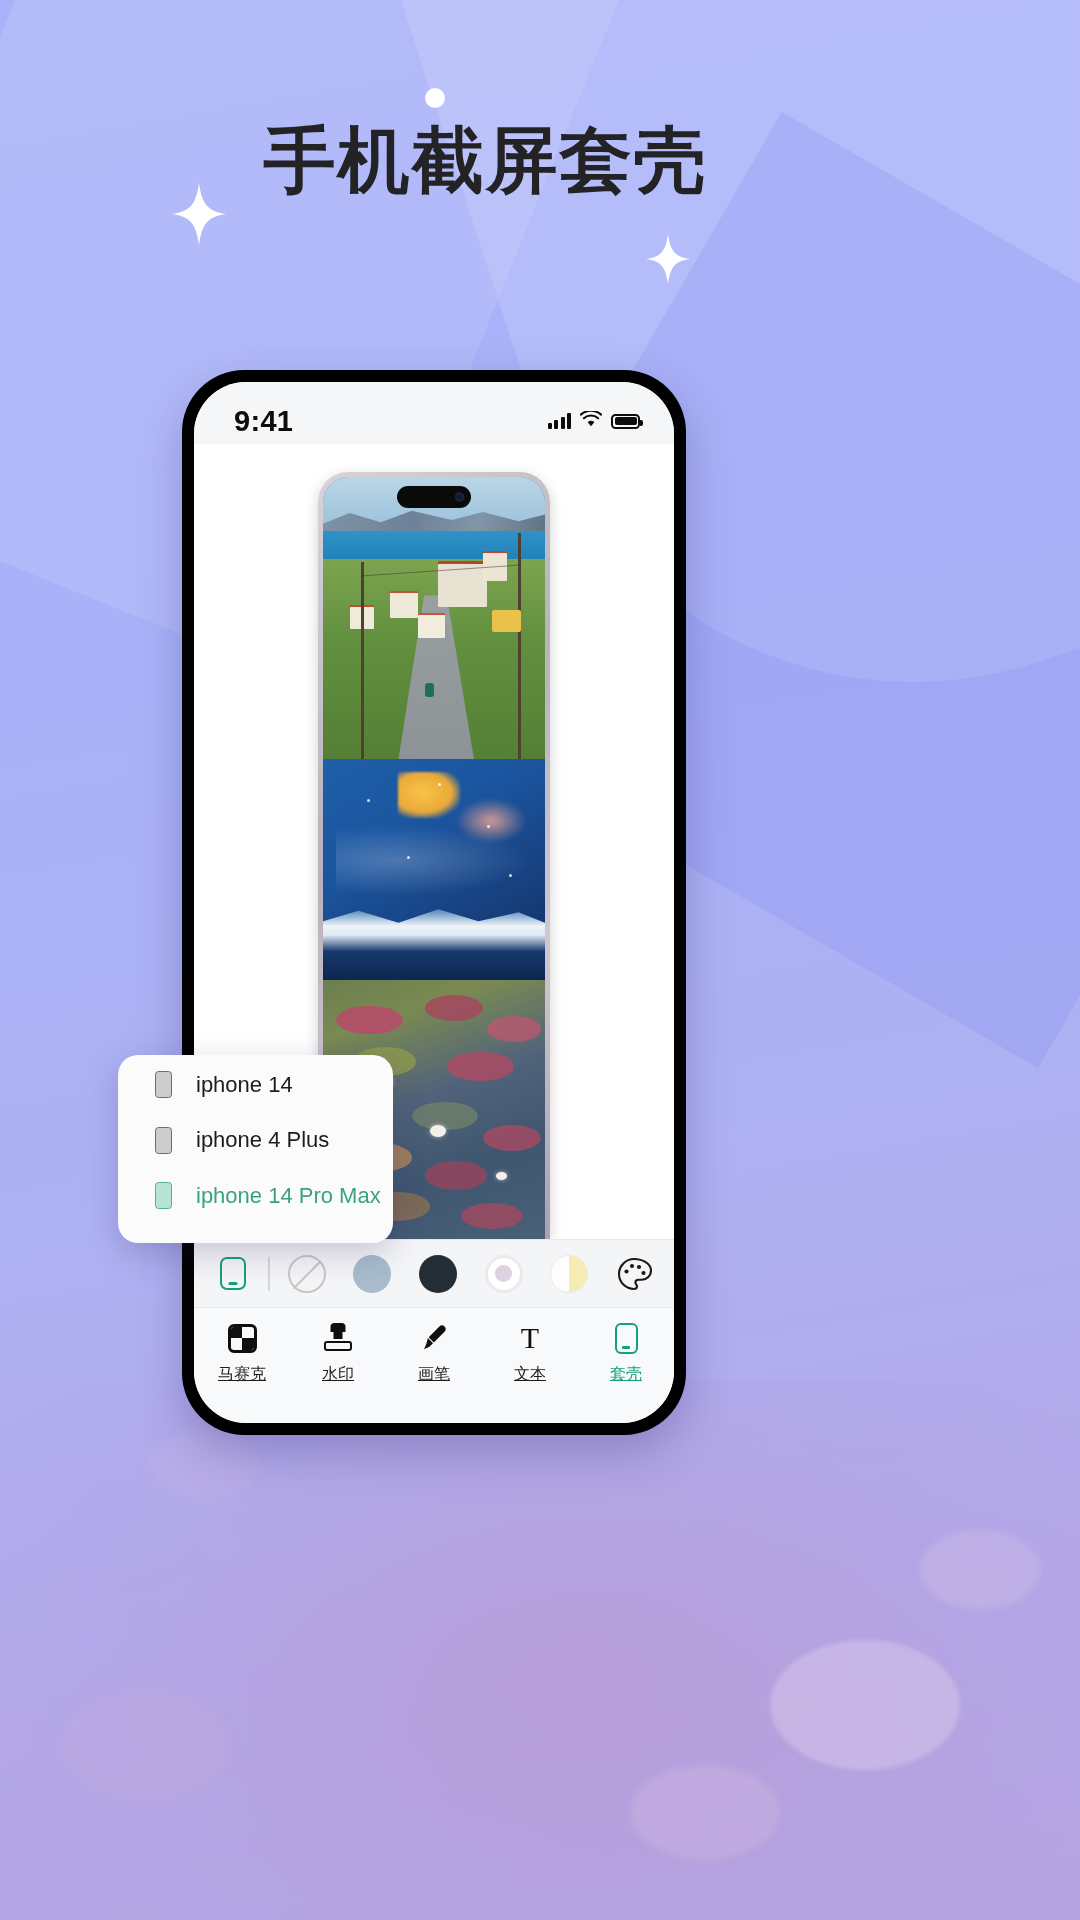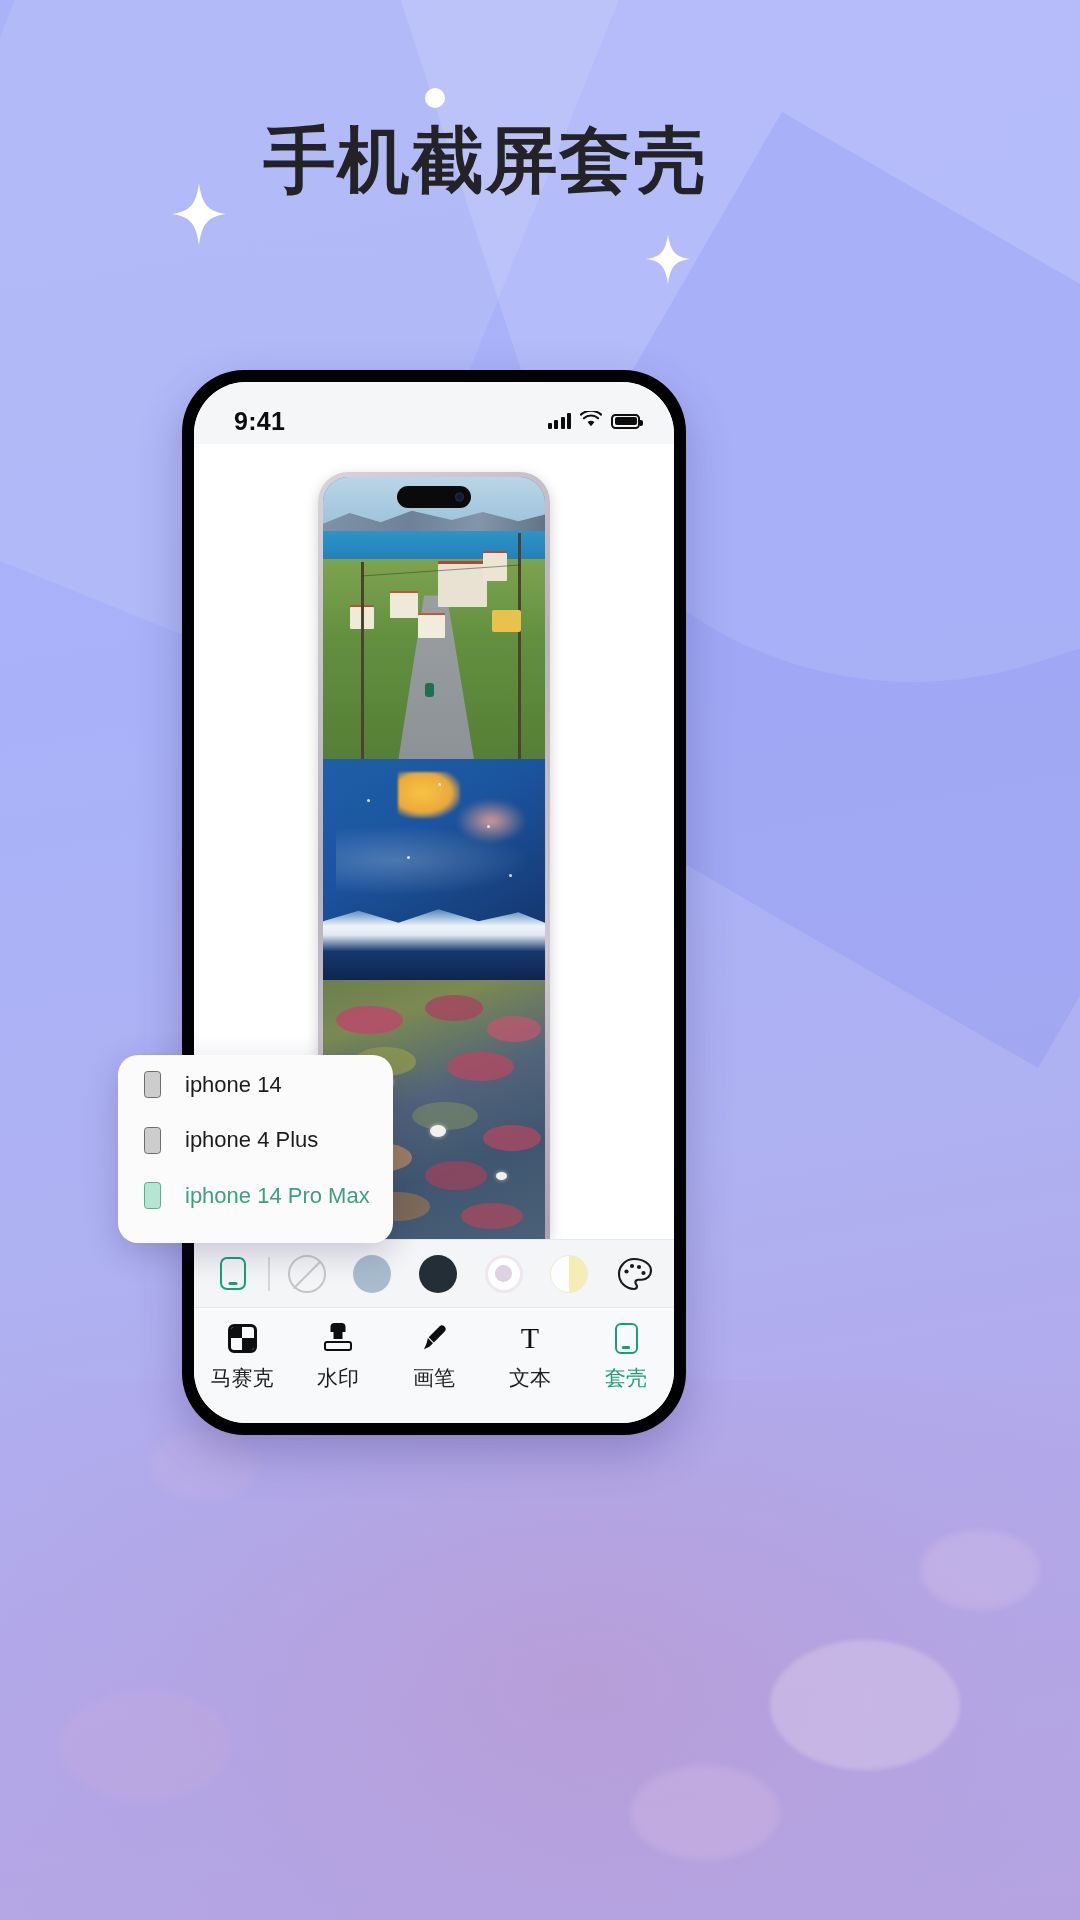--- a/index.html
+++ b/index.html
@@ -93,21 +93,21 @@
   }
 
   
   #statusbar {
     height: 62px; flex: 0 0 62px;
     display: flex; align-items: center; justify-content: space-between;
     padding: 16px 34px 0 40px;
     background: #f5f6f7;
   }
   #statusbar .clock {
-    font-size: 25px; font-weight: 700; color: #0d0d0d;
+    font-size: 29px; font-weight: 700; color: #0d0d0d;
     letter-spacing: 0.3px;
   }
   .status-icons { display: flex; align-items: center; gap: 9px; }
   .bars { display: flex; align-items: flex-end; gap: 2.5px; height: 16px; }
   .bars i { display: block; width: 4px; background: #0d0d0d; border-radius: 1px; }
   .bars i:nth-child(1){height:6px}.bars i:nth-child(2){height:9px}
   .bars i:nth-child(3){height:12px}.bars i:nth-child(4){height:16px}
   .batt {
     width: 29px; height: 15px; border: 2px solid #0d0d0d; border-radius: 4.5px;
     position: relative; padding: 1.5px;
@@ -229,21 +229,21 @@
     position: absolute;
     left: 118px; top: 1055px;
     width: 275px; height: 188px;
     background: #fbfbfb;
     border-radius: 20px;
     box-shadow: 0 10px 32px rgba(40,30,90,0.22);
     z-index: 20;
     overflow: hidden;
     padding: 2px 0 0 0;
   }
-  #dropdown .ddlist { height: 100%; overflow: hidden; }
+  #dropdown .ddlist { height: 100%; overflow: hidden; padding-left: 11px; }
   .dd-item {
     display: flex; align-items: center;
     height: 55.5px;
     padding: 0 18px 0 26px;
     cursor: pointer;
   }
   .dd-icon {
     width: 17px; height: 27px;
     border: 1.6px solid #6d6d6d;
     background: #cdcdcd;
@@ -289,21 +289,21 @@
   
   #tabbar {
     flex: 0 0 116px; height: 116px;
     background: #f8f9fa;
     display: flex; align-items: flex-start;
     padding-top: 13px;
     border-top: 1px solid #e7e8ea;
   }
   .tab { flex: 1 1 0; display: flex; flex-direction: column; align-items: center; gap: 9px; cursor: pointer; }
   .tab .ic { width: 34px; height: 34px; display:flex; align-items:center; justify-content:center; }
-  .tab .lb { font-size: 21px; color: #1d1d1f; }
+  .tab .lb { font-size: 16px; color: #1d1d1f; text-decoration: underline; }
   .tab.active .lb { color: #16a07a; }
 
   
   .ic-mosaic { width:29px;height:29px;border:3px solid #0f0f10;border-radius:6px;position:relative;overflow:hidden; }
   .ic-mosaic i { position:absolute; width:50%; height:50%; background:#0f0f10; }
   .ic-mosaic i:nth-child(1){left:0;top:0;}
   .ic-mosaic i:nth-child(2){right:0;bottom:0;}
   
   .ic-stamp { width:30px;height:30px;position:relative; }
   .ic-stamp .cap{position:absolute;left:50%;transform:translateX(-50%);top:0;width:15px;height:9px;background:#0f0f10;border-radius:4px 4px 0 0;}

